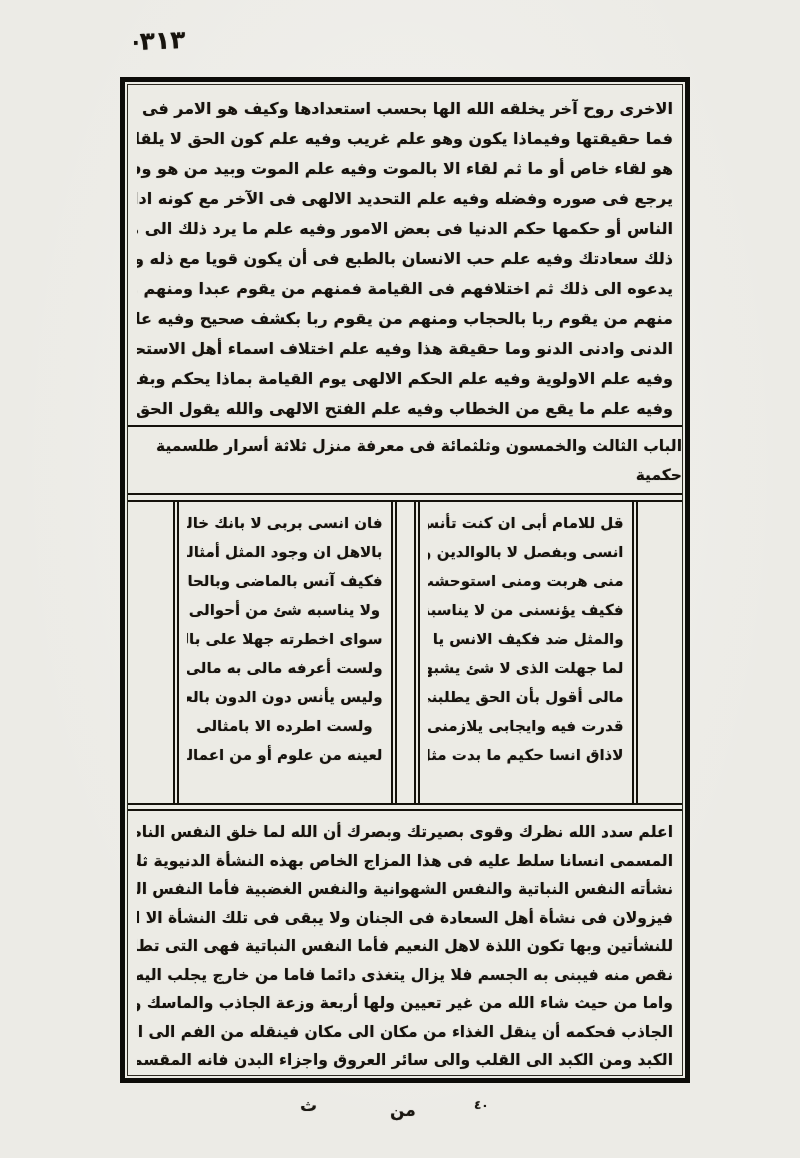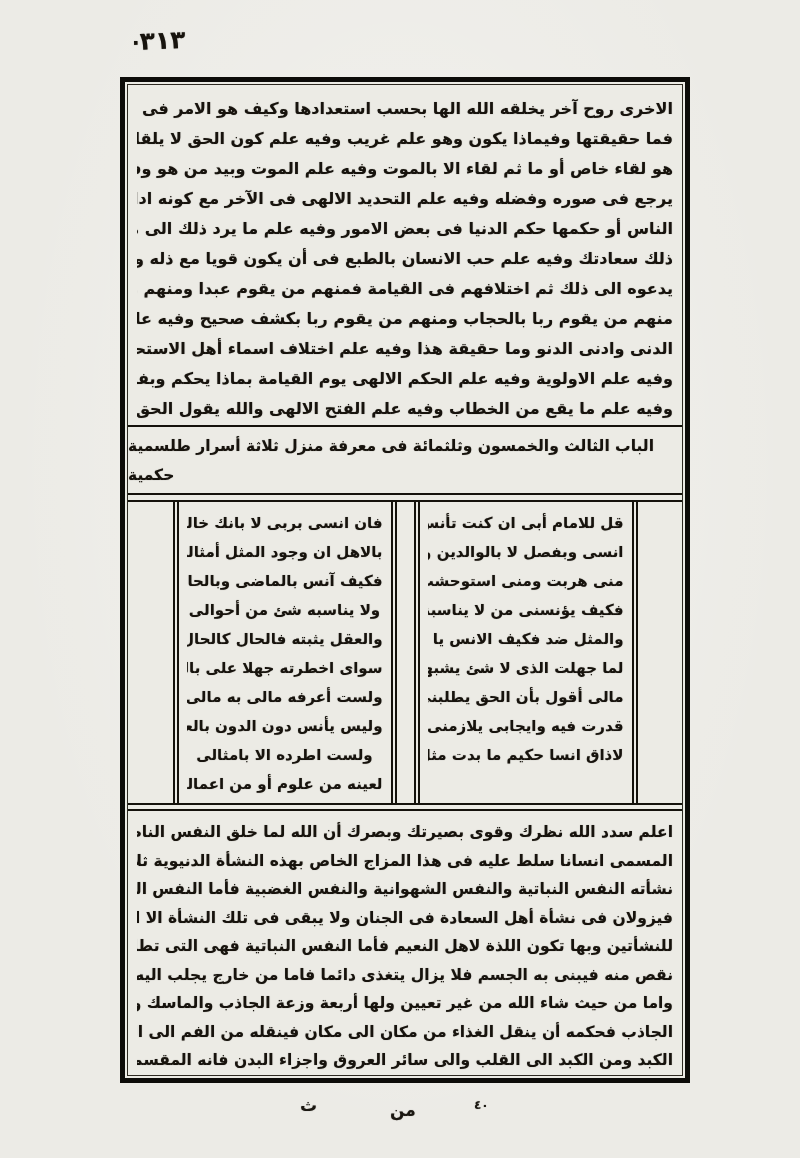--- a/index.html
+++ b/index.html
@@ -52,21 +52,21 @@
   .pline{
     font-size:16px;line-height:30px;
     text-align:justify;text-align-last:justify;
     white-space:nowrap;overflow:hidden;
   }
   .bottom-block .pline{line-height:28.5px;font-size:15.5px;}
   
   .rule-single{border-top:2.5px solid #15120c;}
   .rule-double{height:5px;border-top:2.5px solid #15120c;border-bottom:2.5px solid #15120c;}
   
-  .heading{height:66px;padding-top:5px;box-sizing:border-box;text-align:left;}
+  .heading{height:66px;padding-top:5px;box-sizing:border-box;text-align:right;}
   .hline{font-size:15.5px;line-height:29px;}
   
   .poem{
     height:302px;box-sizing:border-box;
     display:flex;justify-content:center;gap:17px;
     padding:0 2px;
   }
   .col{
     width:224px;box-sizing:border-box;
     border-left:6px double #15120c;
@@ -127,21 +127,20 @@
           <div class="vline">لما جهلت الذى لا شئ يشبهه</div>
           <div class="vline">مالى أقول بأن الحق يطلبنى</div>
           <div class="vline">قدرت فيه وايجابى يلازمنى</div>
           <div class="vline">لاذاق انسا حكيم ما بدت مثل</div>
         </div>
         <div class="col">
           <div class="vline">فان انسى بربى لا بانك خالى</div>
           <div class="vline">بالاهل ان وجود المثل أمثالى</div>
           <div class="vline">فكيف آنس بالماضى وبالحال</div>
           <div class="vline">ولا يناسبه شئ من أحوالى</div>
-          <div class="vline">والعقل يثبته فالحال كالحال</div>
           <div class="vline">سواى اخطرته جهلا على بالى</div>
           <div class="vline">ولست أعرفه مالى به مالى</div>
           <div class="vline">وليس يأنس دون الدون بالعالى</div>
           <div class="vline">ولست اطرده الا بامثالى</div>
           <div class="vline">لعينه من علوم أو من اعمالى</div>
         </div>
       </section>
 
       <div class="rule-double"></div>
 

